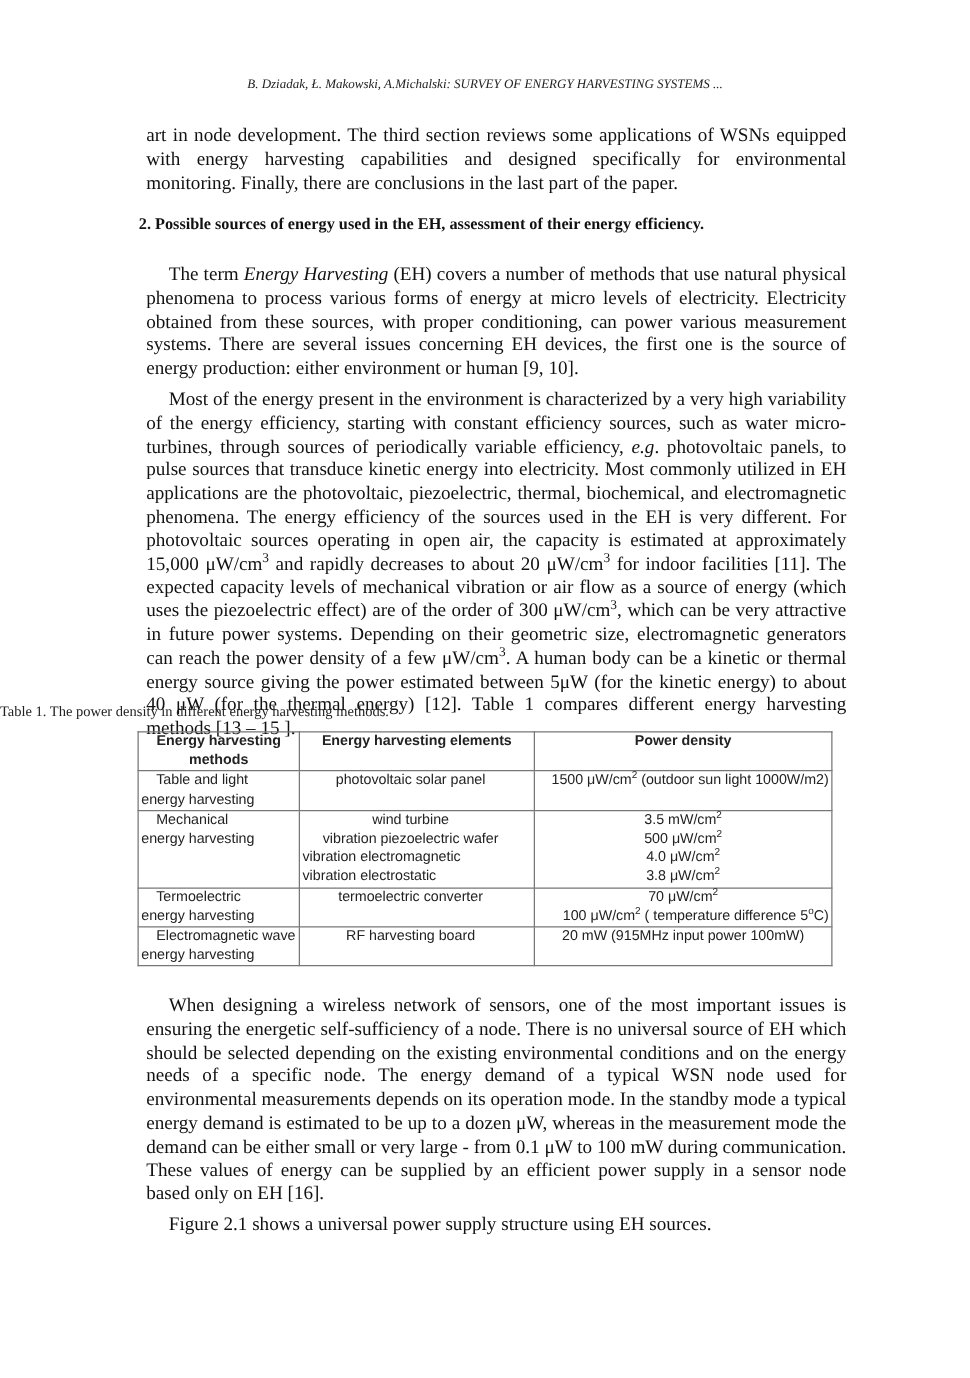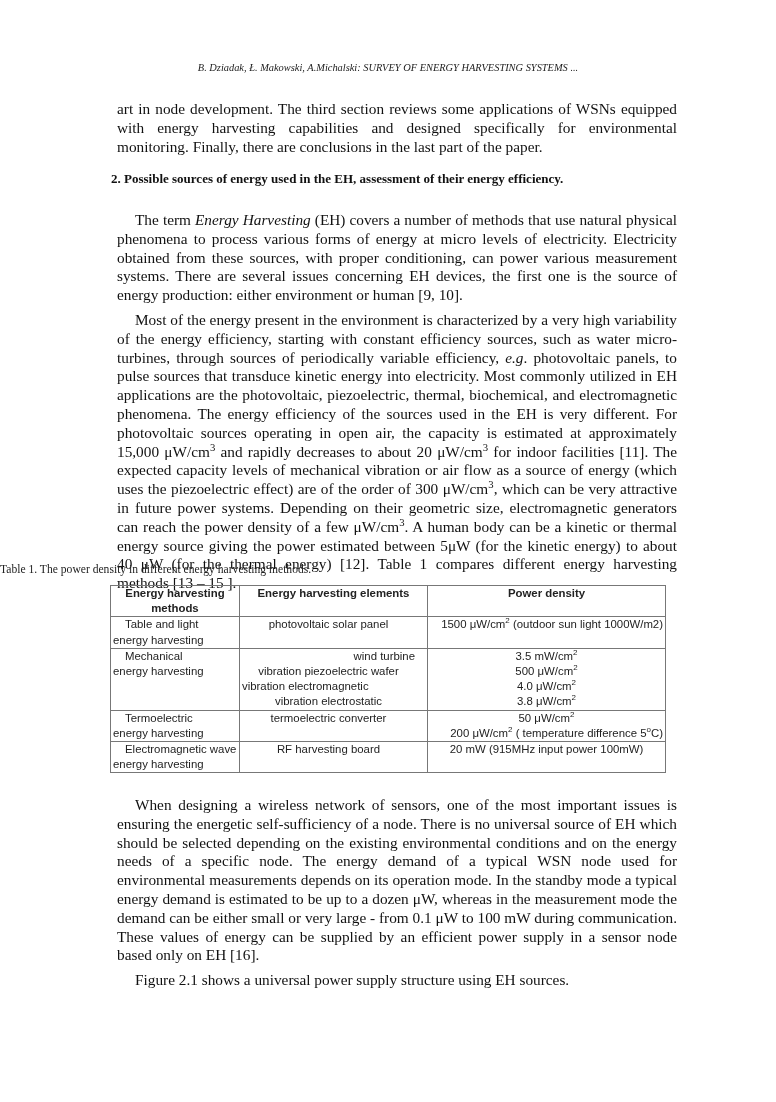--- a/index.html
+++ b/index.html
@@ -80,43 +80,43 @@
             <span class="cell-line" style="text-align: right;"><span>1500 μW/cm</span><sup>2</sup><span> (outdoor sun light 1000W/m2)</span></span>
             <span class="cell-line">&nbsp;</span>
           </td>
         </tr>
         <tr>
           <td class="c1">
             <span class="cell-line" style="padding-left: 12px;">Mechanical</span>
             <span class="cell-line">energy harvesting</span>
           </td>
           <td class="c2">
-            <span class="cell-line" style="text-align: right; padding-right: 10px;">wind turbine</span>
+            <span class="cell-line" style="text-align: center; padding-right: 10px;">wind turbine</span>
             <span class="cell-line" style="text-align: center; padding-right: 10px;">vibration piezoelectric wafer</span>
             <span class="cell-line" style="text-align: left; padding-right: 10px;">vibration electromagnetic</span>
-            <span class="cell-line" style="text-align: center; padding-right: 10px;">vibration electrostatic</span>
+            <span class="cell-line" style="text-align: left; padding-right: 10px;">vibration electrostatic</span>
           </td>
           <td class="c3">
             <span class="cell-line" style="text-align: center;"><span>3.5 mW/cm</span><sup>2</sup></span>
             <span class="cell-line" style="text-align: center;"><span>500 μW/cm</span><sup>2</sup></span>
             <span class="cell-line" style="text-align: center;"><span>4.0 μW/cm</span><sup>2</sup></span>
             <span class="cell-line" style="text-align: center;"><span>3.8 μW/cm</span><sup>2</sup></span>
           </td>
         </tr>
         <tr>
           <td class="c1">
             <span class="cell-line" style="padding-left: 12px;">Termoelectric</span>
             <span class="cell-line">energy harvesting</span>
           </td>
           <td class="c2">
             <span class="cell-line" style="text-align: center; padding-right: 10px;">termoelectric converter</span>
           </td>
           <td class="c3">
-            <span class="cell-line" style="text-align: center;"><span>50 μW/cm</span><sup>2</sup></span>
-            <span class="cell-line" style="text-align: right;"><span>200 μW/cm</span><sup>2</sup><span> ( temperature difference 5</span><sup>o</sup><span>C)</span></span>
+            <span class="cell-line" style="text-align: center;"><span>70 μW/cm</span><sup>2</sup></span>
+            <span class="cell-line" style="text-align: right;"><span>100 μW/cm</span><sup>2</sup><span> ( temperature difference 5</span><sup>o</sup><span>C)</span></span>
           </td>
         </tr>
         <tr>
           <td class="c1">
             <span class="cell-line" style="padding-left: 12px;">Electromagnetic wave</span>
             <span class="cell-line">energy harvesting</span>
           </td>
           <td class="c2">
             <span class="cell-line" style="text-align: center; padding-right: 10px;">RF harvesting board</span>
           </td>

